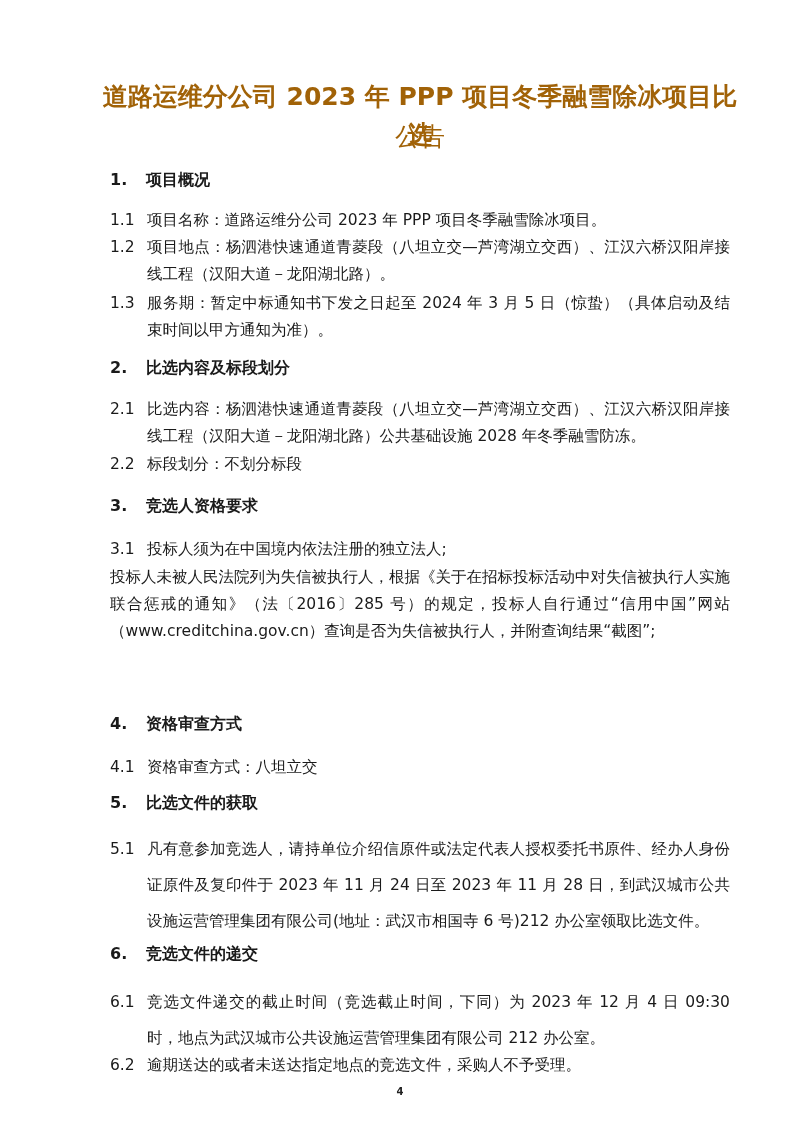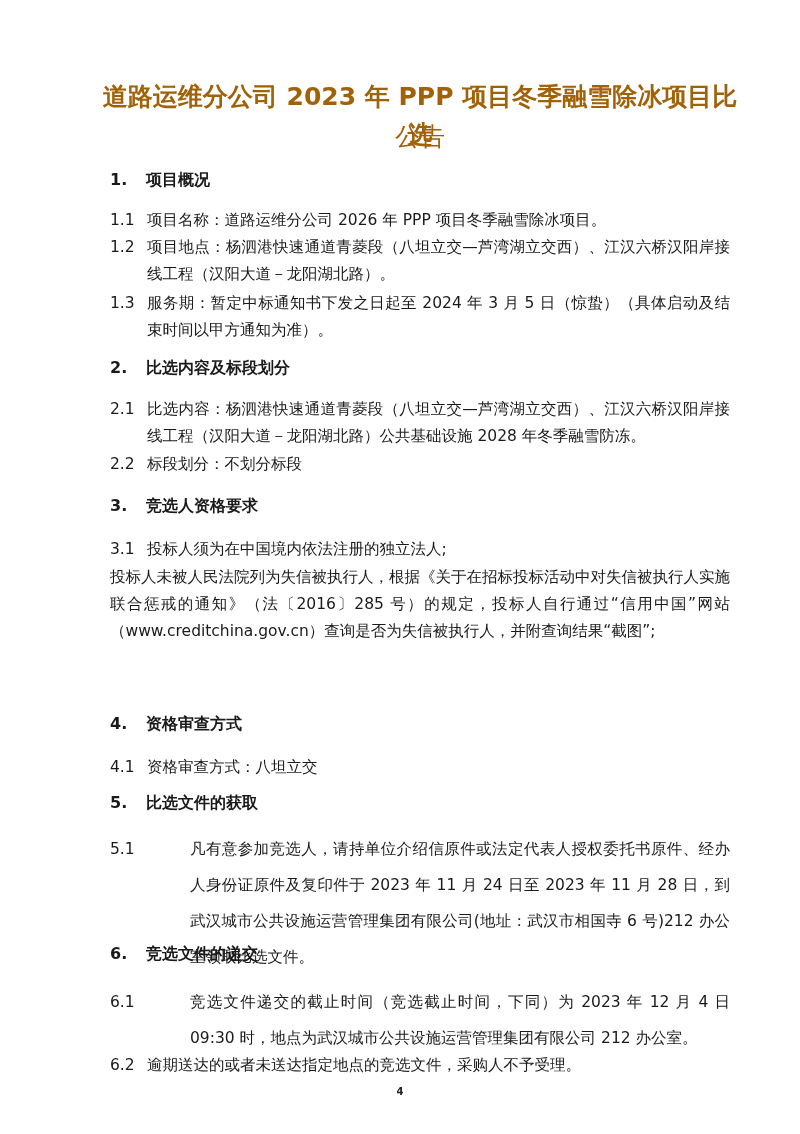--- a/index.html
+++ b/index.html
@@ -19,40 +19,40 @@
       position: absolute; left: 110px; font-size: 16px; font-weight: bold;
       color: #1a1a1a; display: flex; white-space: nowrap;
     }
     .sec .num { width: 36px; }
     .item {
       position: absolute; left: 110px; width: 620px; font-size: 15.5px;
       color: #1a1a1a; display: flex; line-height: 27px; justify-content: flex-end;
     }
     .item .num { width: 37px; flex: none; }
     .item .txt { flex: 1; text-align: justify; }
-    .item.wide { line-height: 36px; gap: 43px; }
+    .item.wide { line-height: 36px; }
     .page-num {
       position: absolute; top: 1086px; left: 0; width: 800px; text-align: center;
       font-size: 10px; font-weight: bold; color: #222;
     }
   </style>
 </head>
 <body>
 
 <div class="page">
   <div class="title t1">道路运维分公司 2023 年 PPP 项目冬季融雪除冰项目比选</div>
   <div class="title t2">公告</div>
 
   <div class="sec" style="top:170px">
     <span class="num">1.</span>
     <span>项目概况</span>
   </div>
   <div class="item" style="top:207px">
     <span class="num">1.1</span>
-    <span class="txt">项目名称：道路运维分公司 2026 年 PPP 项目冬季融雪除冰项目。</span>
+    <span class="txt">项目名称：道路运维分公司 2023 年 PPP 项目冬季融雪除冰项目。</span>
   </div>
   <div class="item" style="top:234px">
     <span class="num">1.2</span>
     <span class="txt">项目地点：杨泗港快速通道青菱段（八坦立交—芦湾湖立交西）、江汉六桥汉阳岸接线工程（汉阳大道－龙阳湖北路）。</span>
   </div>
   <div class="item" style="top:290px">
     <span class="num">1.3</span>
     <span class="txt">服务期：暂定中标通知书下发之日起至 2024 年 3 月 5 日（惊蛰）（具体启动及结束时间以甲方通知为准）。</span>
   </div>
 

